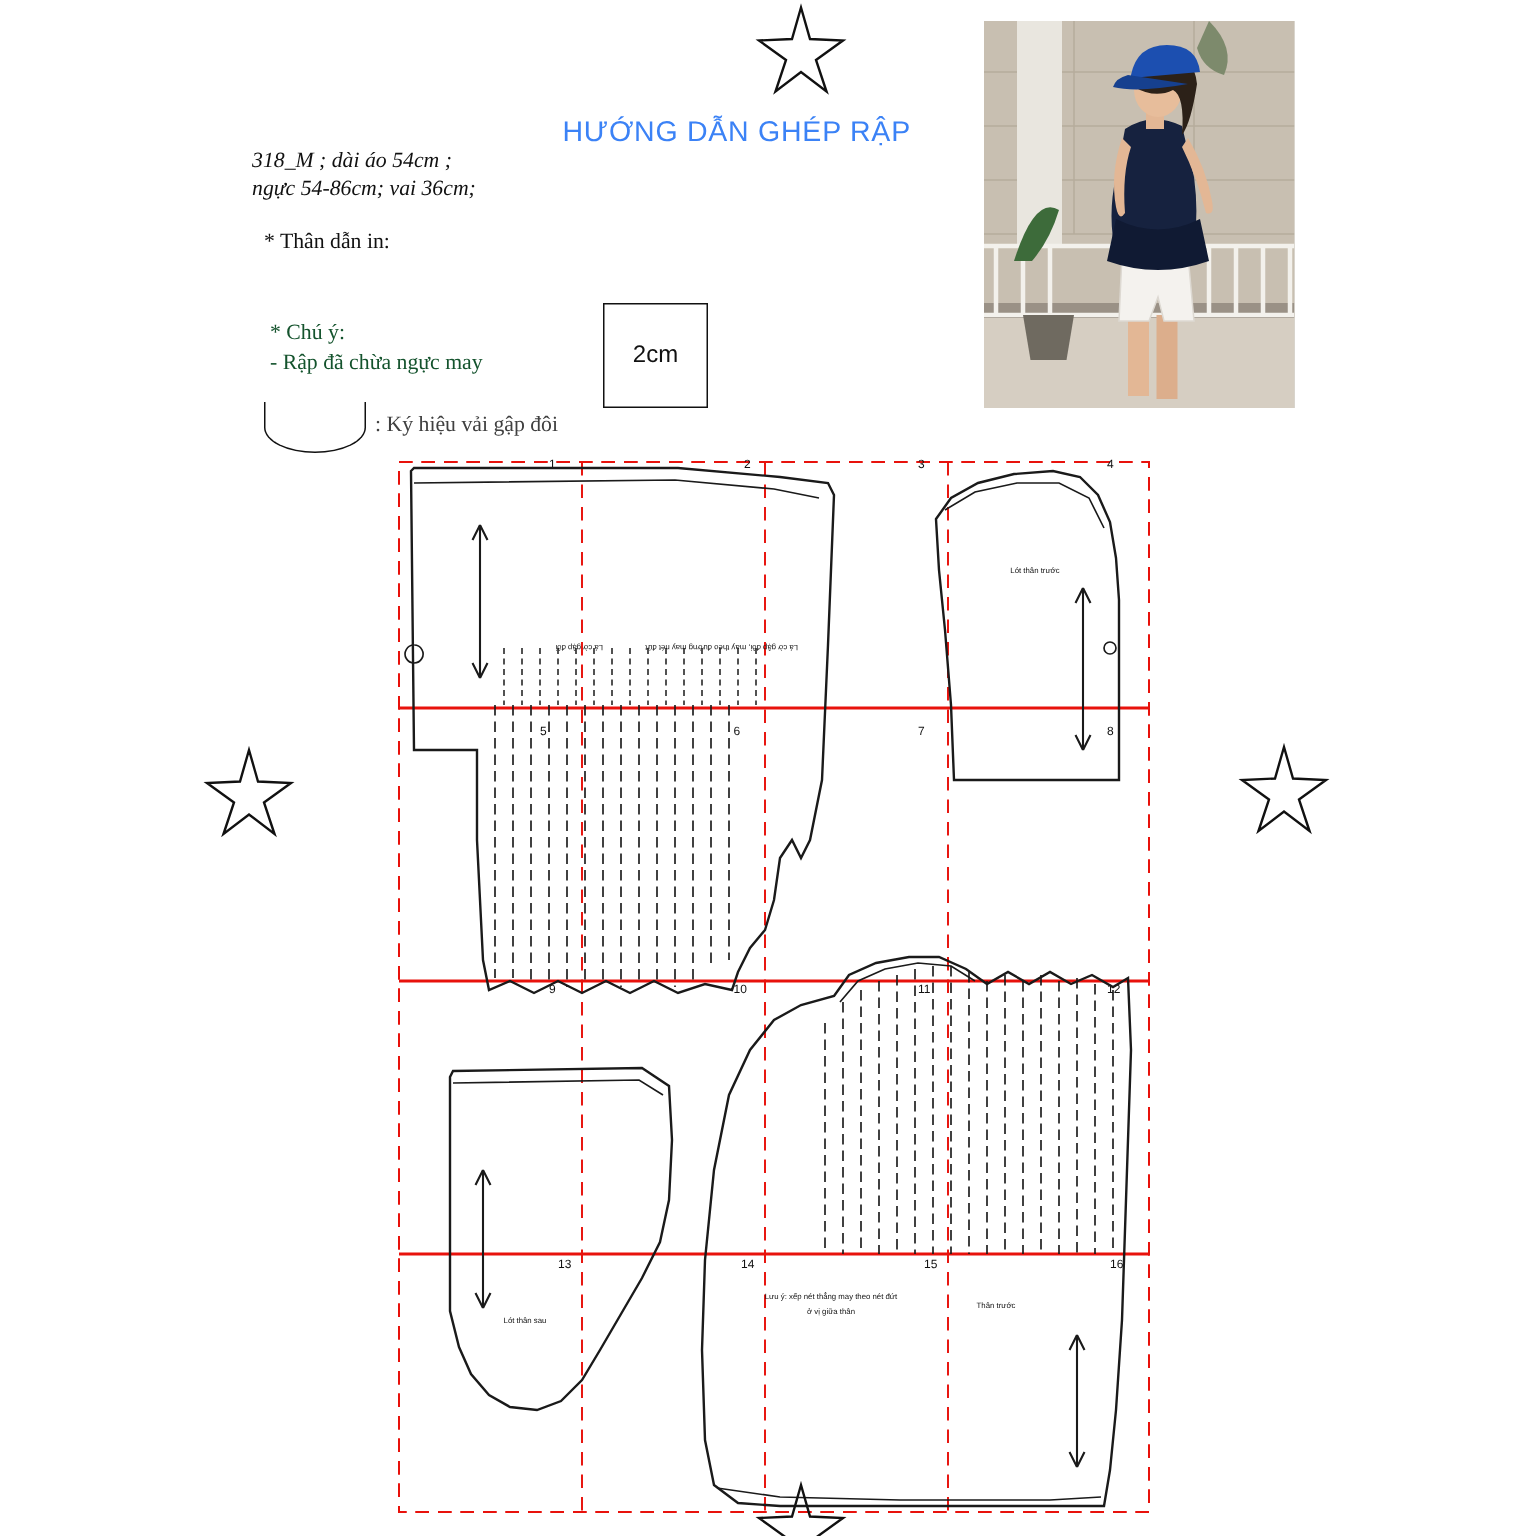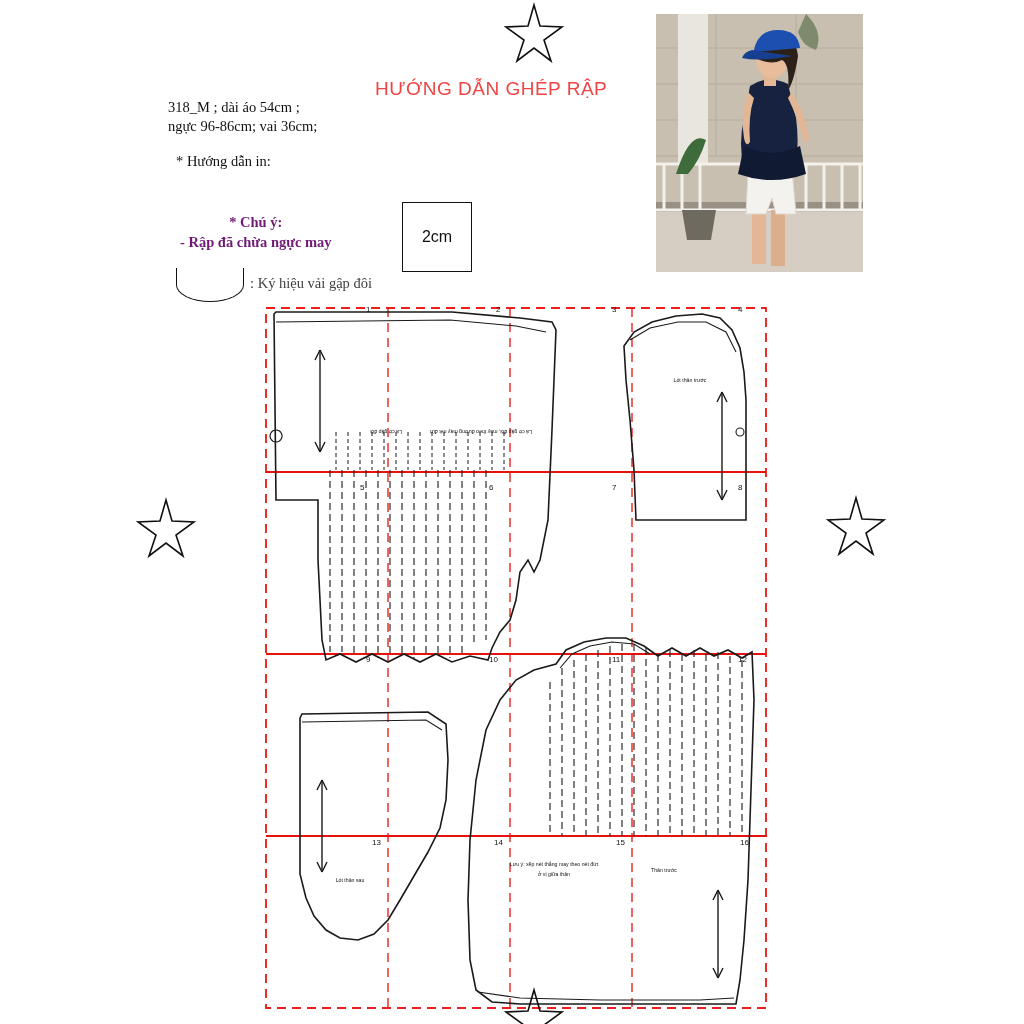--- a/index.html
+++ b/index.html
@@ -5,30 +5,30 @@
   html,body{margin:0;padding:0;}
   body{
     width:1024px;height:1024px;position:relative;background:#ffffff;
     font-family:"Liberation Serif", serif;color:#1a1a1a;overflow:hidden;
   }
   .abs{position:absolute;}
 
   
   #title{
     left:375px;top:78px;font-family:"Liberation Sans", sans-serif;
-    font-size:19px;letter-spacing:.5px;color:#ef4444;white-space:nowrap;
+    font-size:19px;letter-spacing:.5px;color:#3b82f6;white-space:nowrap;
   }
   #spec{
-    left:168px;top:98px;font-size:14.5px;line-height:19px;color:#111;
+    left:168px;top:98px;font-size:14.5px;line-height:19px;color:#111;font-style:italic;
   }
   #print-block{
     left:176px;top:152px;font-size:14.5px;line-height:19.5px;color:#111;
   }
   #note-block{
-    left:180px;top:212px;font-size:14.5px;line-height:20px;color:#701a75;font-weight:bold;text-align:center;
+    left:180px;top:212px;font-size:14.5px;line-height:20px;color:#14532d;font-weight:normal;
   }
   #fold-label{
     left:250px;top:275px;font-size:14.5px;color:#404040;
   }
   #scale-box{
     left:402px;top:202px;width:68px;height:68px;border:1.6px solid #111;
     display:flex;align-items:center;justify-content:center;
     font-family:"Liberation Sans", sans-serif;font-size:16px;color:#111;
   }
   
@@ -223,25 +223,25 @@
   </g>
   <g>
     <polygon class="star" points="534,990 540,1011 562,1012 544,1025 551,1046 534,1033 517,1046 524,1025 506,1012 528,1011"></polygon>
   </g>
 </svg>
 
 <div class="abs" id="title">HƯỚNG DẪN GHÉP RẬP</div>
 
 <div class="abs" id="spec">
   <div>318_M ; dài áo 54cm ;</div>
-  <div>ngực 96-86cm; vai 36cm;</div>
+  <div>ngực 54-86cm; vai 36cm;</div>
 </div>
 
 <div class="abs" id="print-block">
-  <div>* Hướng dẫn in:</div>
+  <div>* Thân dẫn in:</div>
 </div>
 
 <div class="abs" id="note-block">
   <div>* Chú ý:</div>
   <div>- Rập đã chừa ngực may</div>
 </div>
 
 <div class="abs" id="scale-box">2cm</div>
 
 <div class="abs" id="fold-symbol"></div>

